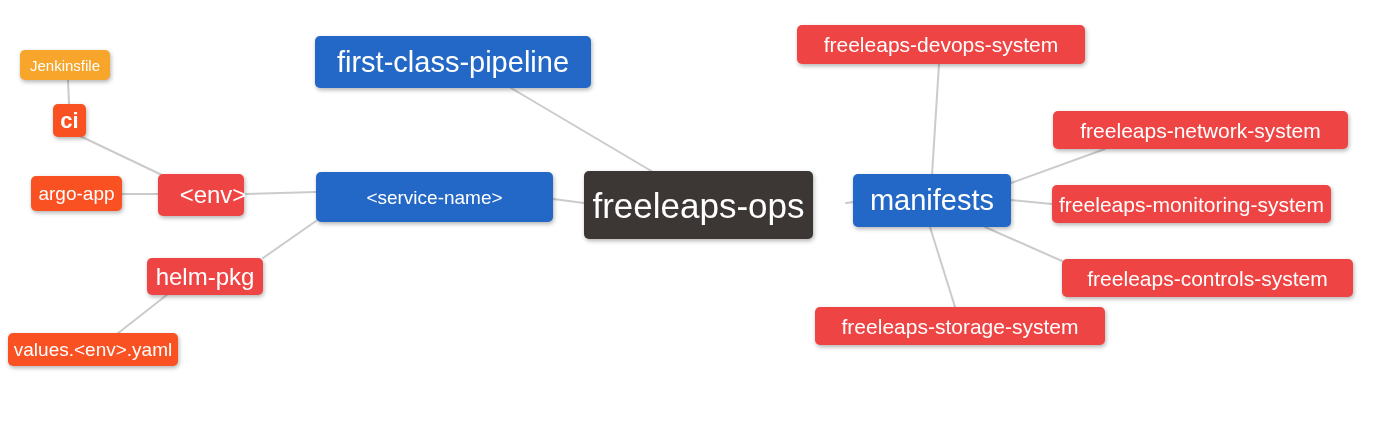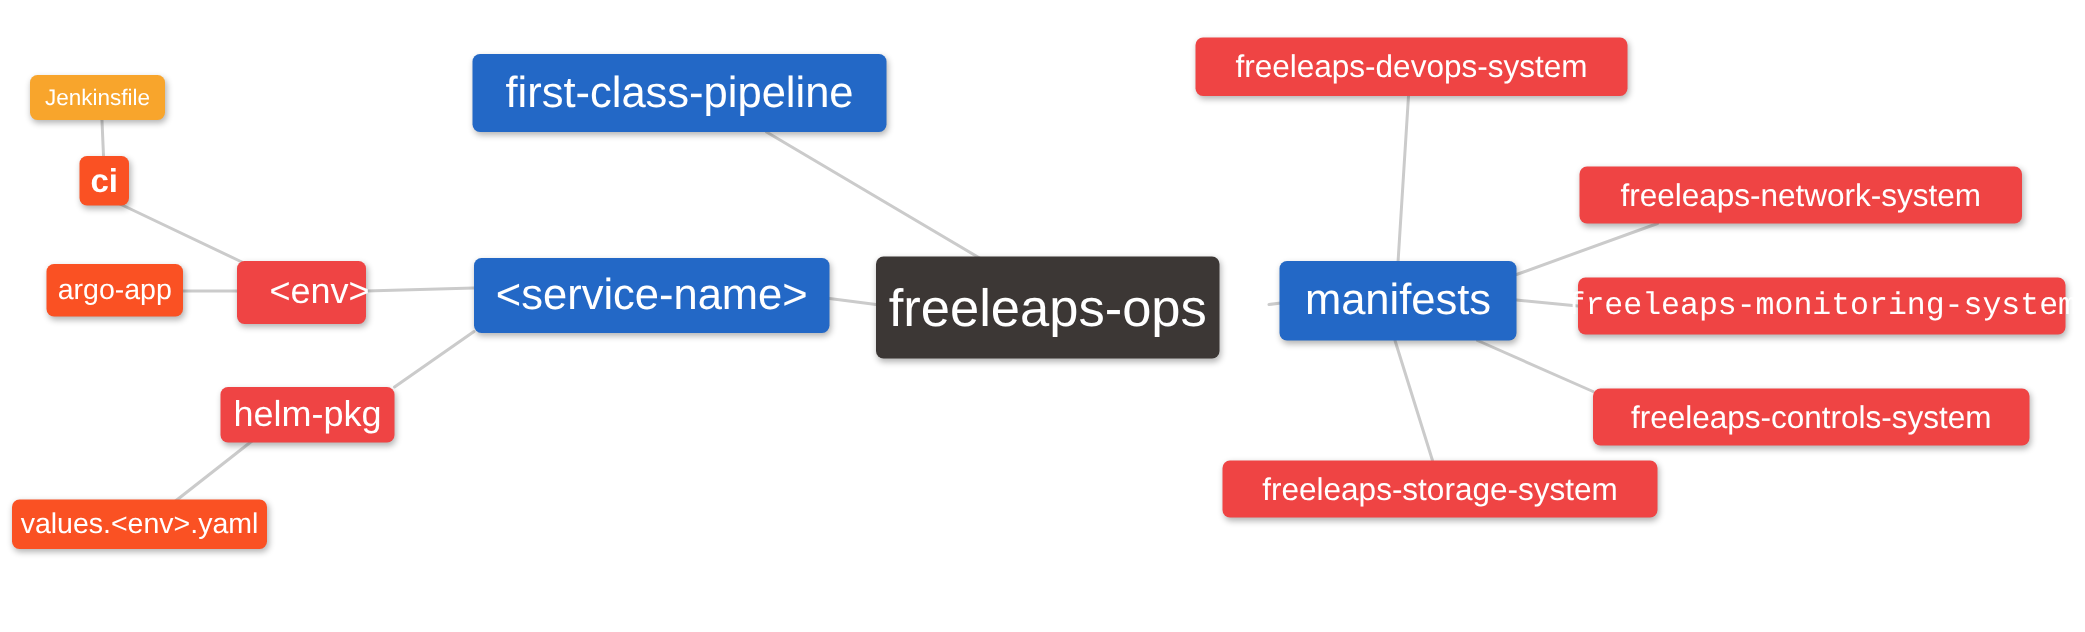--- a/index.html
+++ b/index.html
@@ -73,29 +73,29 @@
   <div class="node red" style="left:31px;  top:176px; width:91px;  height:35px; font-size:19px;">argo-app</div>
 
   <div class="node green" style="left:158px; top:174px; width:86px;  height:42px; font-size:24px;padding-left:24px;">&lt;env&gt;</div>
 
   <div class="node green" style="left:147px; top:258px; width:116px; height:37px; font-size:24px;">helm-pkg</div>
 
   <div class="node red" style="left:8px;   top:333px; width:170px; height:33px; font-size:19px;">values.&lt;env&gt;.yaml</div>
 
   <div class="node blue" style="left:315px; top:36px;  width:276px; height:52px; font-size:29px;">first-class-pipeline</div>
 
-  <div class="node blue" style="left:316px; top:172px; width:237px; height:50px; font-size:29px;">&lt;service-name&gt;</div>
+  <div class="node blue" style="left:316px; top:172px; width:237px; height:50px; font-size:19px;">&lt;service-name&gt;</div>
 
   <div class="node dark" style="left:584px; top:171px; width:229px; height:68px; font-size:35px;">freeleaps-ops</div>
 
   <div class="node blue" style="left:853px; top:174px; width:158px; height:53px; font-size:29px;">manifests</div>
 
   <div class="node green" style="left:797px;  top:25px;  width:288px; height:39px; font-size:21px;">freeleaps-devops-system</div>
 
   <div class="node green" style="left:1053px; top:111px; width:295px; height:38px; font-size:21px;">freeleaps-network-system</div>
 
-  <div class="node green" style="left:1052px; top:185px; width:325px; height:38px; font-size:21px;font-family:Liberation Mono, monospace;">freeleaps-monitoring-system</div>
+  <div class="node green" style="left:1052px; top:185px; width:279px; height:38px; font-size:21px;">freeleaps-monitoring-system</div>
 
   <div class="node green" style="left:1062px; top:259px; width:291px; height:38px; font-size:21px;">freeleaps-controls-system</div>
 
   <div class="node green" style="left:815px;  top:307px; width:290px; height:38px; font-size:21px;">freeleaps-storage-system</div>
 
 </div>
 
 </body></html>

